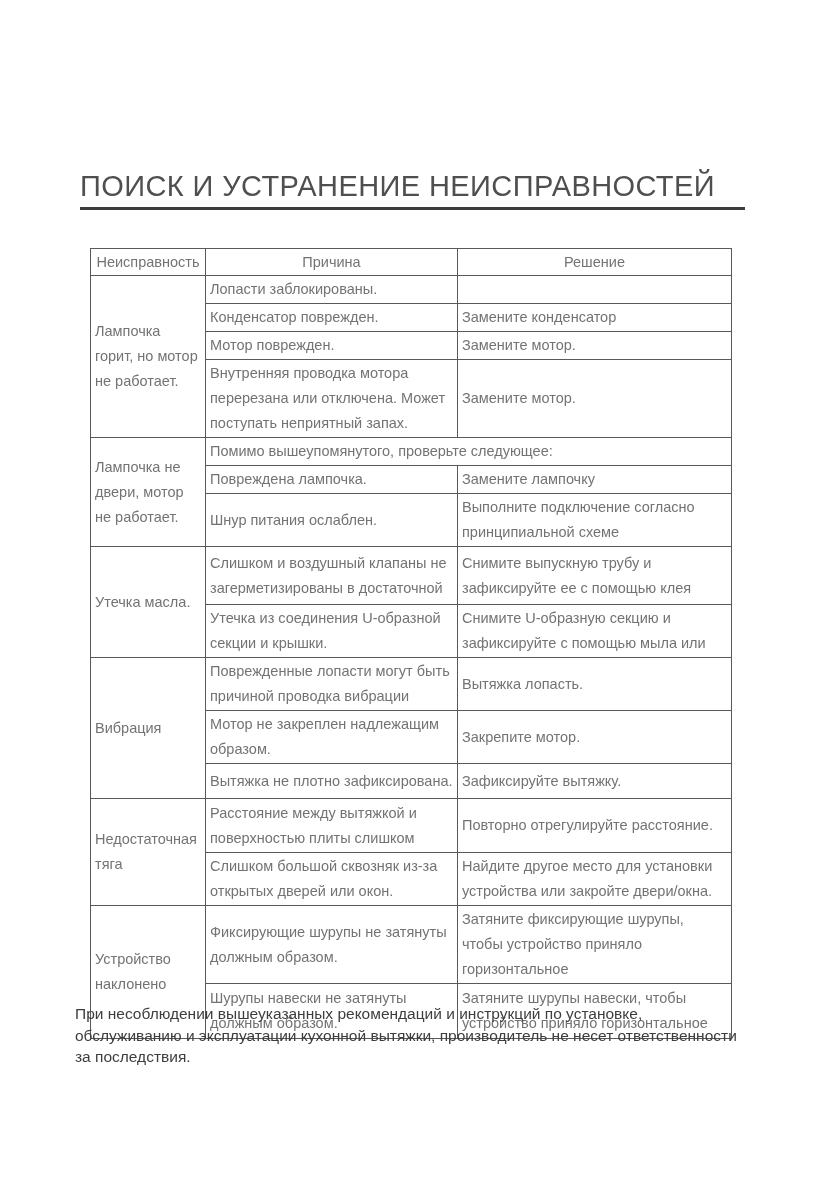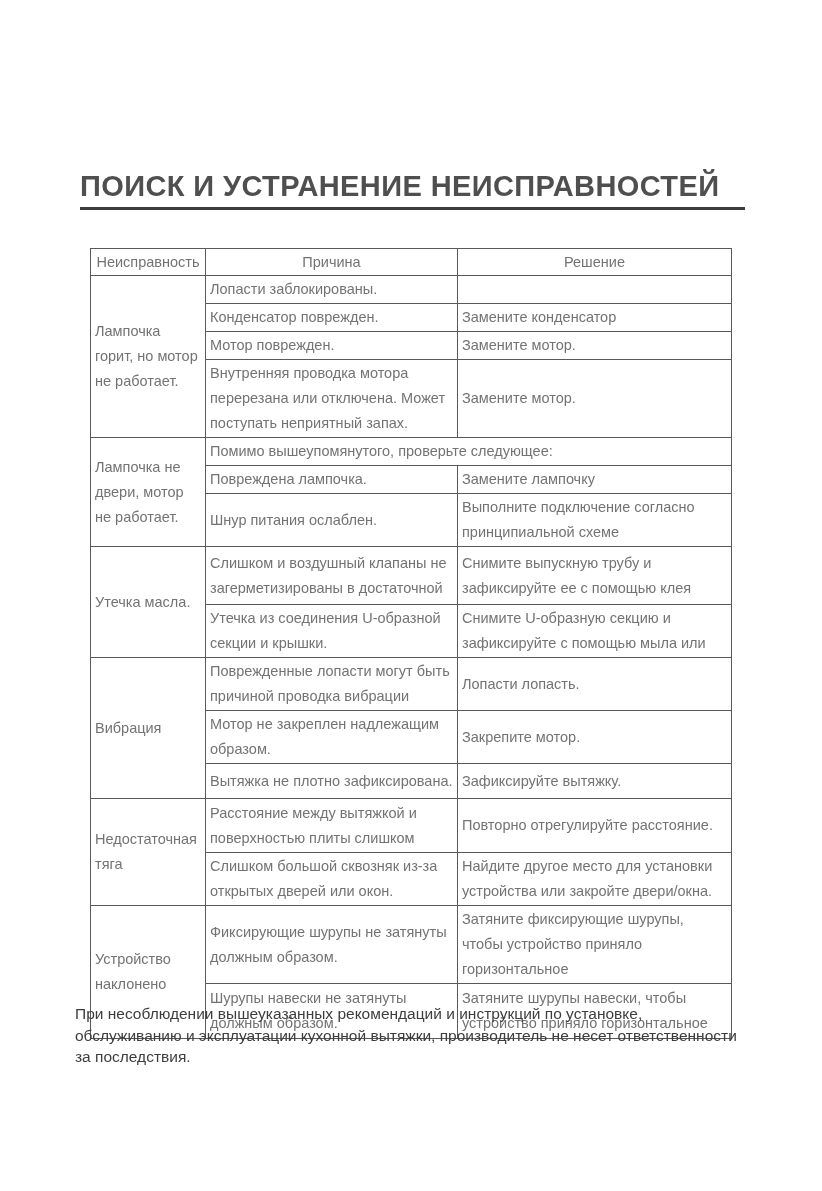--- a/index.html
+++ b/index.html
@@ -15,21 +15,21 @@
   .page{
     position:relative;
     width:822px;height:1191px;
     margin:0 auto;
     background:var(--page-bg);
     font-family:"Liberation Sans", sans-serif;
     overflow:hidden;
   }
   .title{
     position:absolute;left:80px;top:170px;
-    font-size:29px;font-weight:700;
+    font-size:29px;font-weight:400;
     letter-spacing:0.4px;
     color:var(--title-color);
     white-space:nowrap;
   }
   .title-rule{
     position:absolute;left:80px;top:207px;
     width:665px;height:3px;
     background:var(--rule-color);
   }
   .table-wrap{
@@ -132,21 +132,21 @@
           <td>Снимите выпускную трубу и зафиксируйте ее с помощью клея</td>
         </tr>
         <tr style="height:45px">
           <td>Утечка из соединения U-образной секции и крышки.</td>
           <td>Снимите U-образную секцию и зафиксируйте с помощью мыла или</td>
         </tr>
 
         <tr style="height:52px">
           <td class="fault" rowspan="3">Вибрация</td>
           <td>Поврежденные лопасти могут быть причиной проводка вибрации</td>
-          <td>Лопасти лопасть.</td>
+          <td>Вытяжка лопасть.</td>
         </tr>
         <tr style="height:31px">
           <td class="tight">Мотор не закреплен надлежащим образом.</td>
           <td>Закрепите мотор.</td>
         </tr>
         <tr style="height:35px">
           <td>Вытяжка не плотно зафиксирована.</td>
           <td>Зафиксируйте вытяжку.</td>
         </tr>
 

